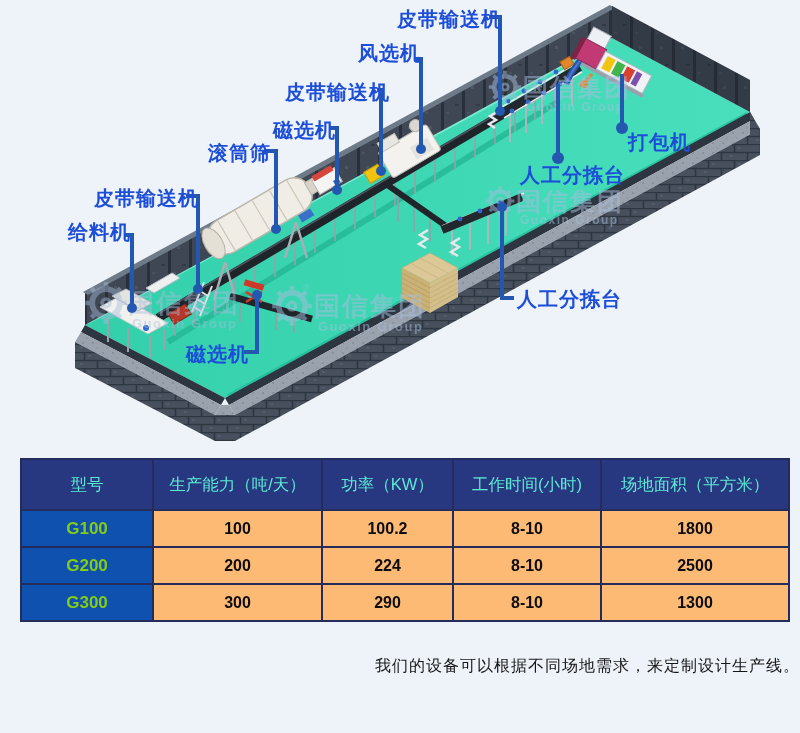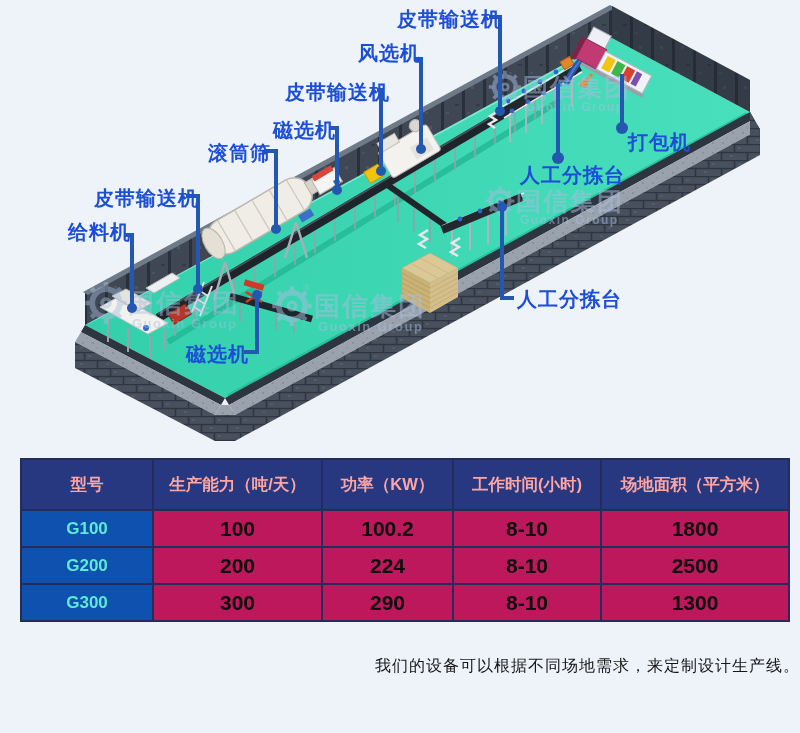--- a/index.html
+++ b/index.html
@@ -5,23 +5,23 @@
   html,body{margin:0;padding:0;}
   body{font-family:"Liberation Sans","DejaVu Sans",sans-serif;}
   .stage{position:relative;width:800px;height:733px;background:#eef2f9;overflow:hidden;}
   svg.scene{position:absolute;left:0;top:0;}
   .dlabel{position:absolute;font-size:20px;font-weight:bold;color:#1d4ed8;
           letter-spacing:1px;white-space:nowrap;line-height:1.1;}
   .spec-table{position:absolute;left:20px;top:458px;width:768px;
               border-collapse:collapse;table-layout:fixed;}
   .spec-table td,.spec-table th{border:2px solid #232c5a;text-align:center;vertical-align:middle;
               padding:0;overflow:hidden;}
-  .spec-table th{background:#273780;color:#fca5a5;font-size:16.5px;font-weight:bold;height:49px;}
-  .spec-table td{background:#be185d;color:#0d0d0d;font-size:21px;font-weight:bold;height:35px;}
-  .spec-table td.model{background:#0e51ae;color:#5eead4;font-size:17px;}
+  .spec-table th{background:#273780;color:#5eead4;font-size:16.5px;font-weight:normal;height:49px;}
+  .spec-table td{background:#fdba74;color:#0d0d0d;font-size:16px;font-weight:bold;height:35px;}
+  .spec-table td.model{background:#0e51ae;color:#84cc16;font-size:17px;}
   .caption{position:absolute;left:0;top:656px;width:800px;text-align:right;
            font-size:16px;color:#161616;letter-spacing:1px;}
 </style>
 </head>
 <body>
 
 <div class="stage">
 
 <svg class="scene" width="800" height="455" viewBox="0 0 800 455">
   <defs>

